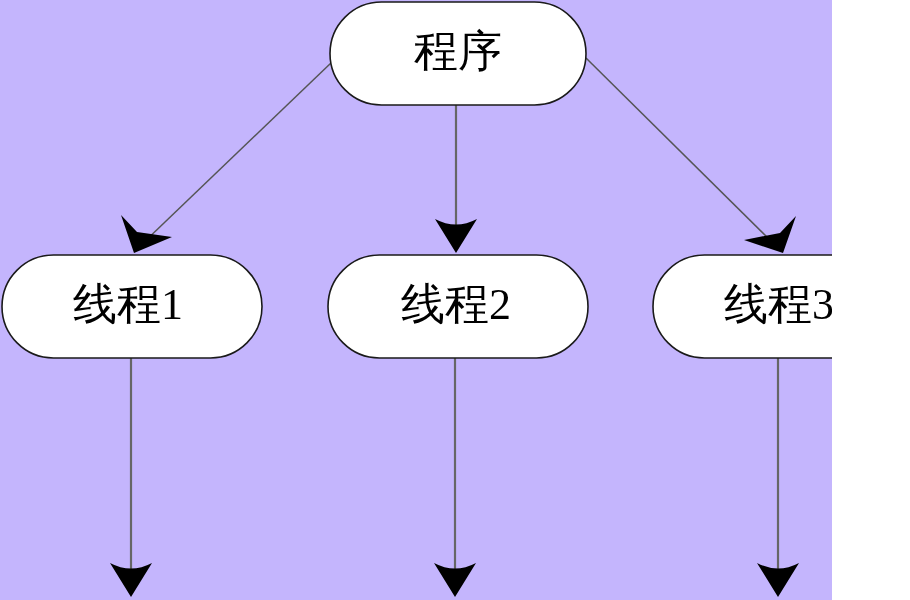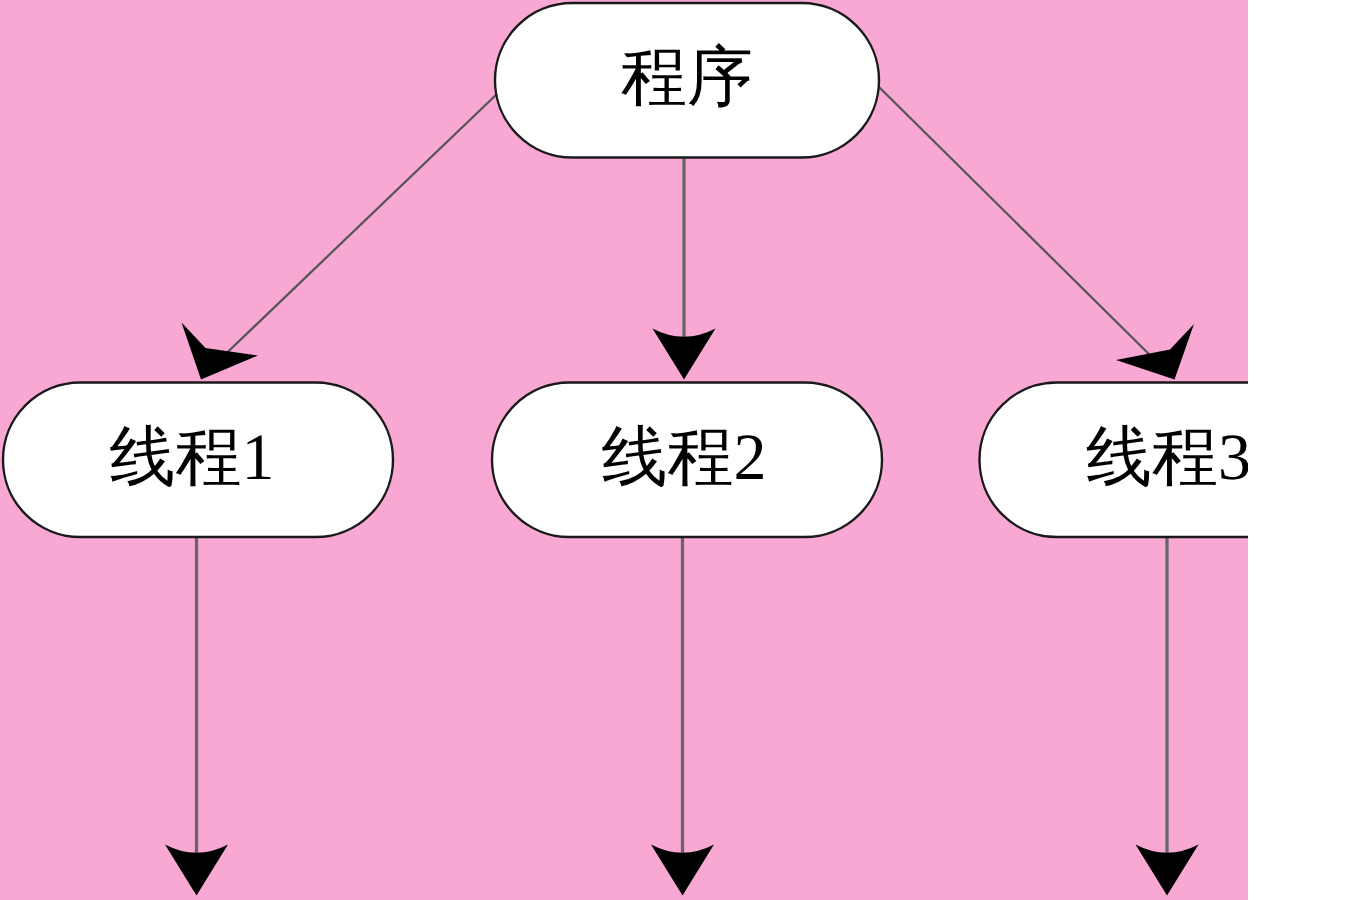--- a/index.html
+++ b/index.html
@@ -8,21 +8,21 @@
     padding: 0;
     background: #ffffff;
   }
   body {
     font-family: "Liberation Serif", "DejaVu Serif", serif;
   }
   #canvas {
     position: relative;
     width: 832px;
     height: 600px;
-    background: #f9a8d4;
+    background: #c4b5fd;
     overflow: hidden;
   }
   #diagram-svg {
     position: absolute;
     left: 0;
     top: 0;
     width: 910px;
     height: 600px;
   }
   .node-shape {

